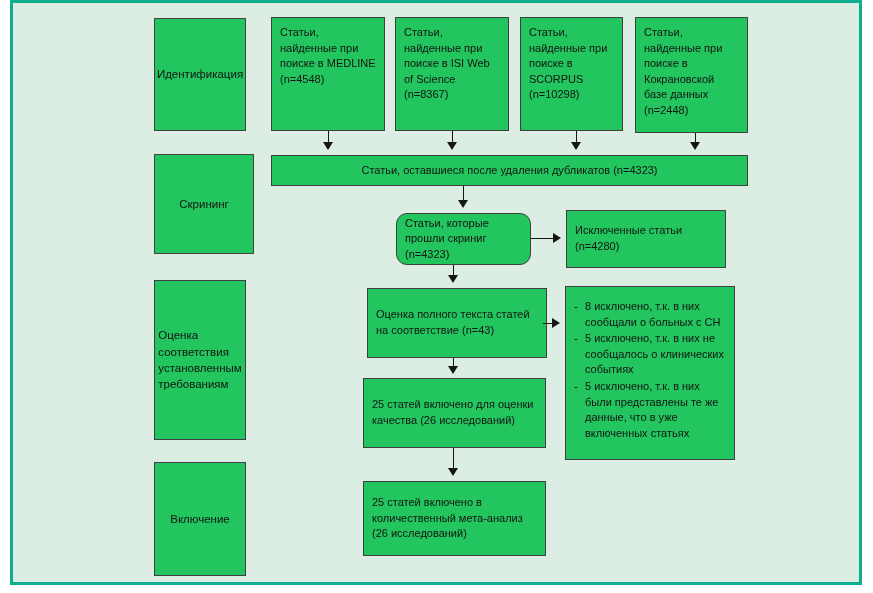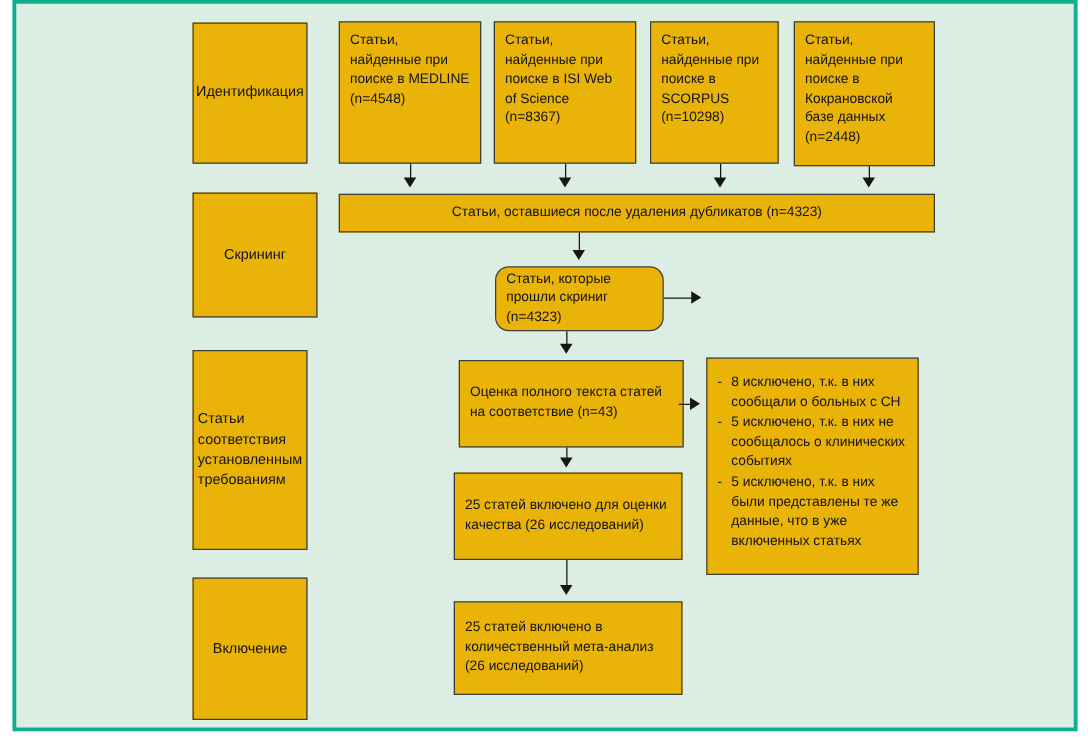--- a/index.html
+++ b/index.html
@@ -5,21 +5,21 @@
   html,body{margin:0;padding:0;}
   body{
     width:873px;height:593px;position:relative;background:#ffffff;
     font-family:"Liberation Sans","DejaVu Sans",sans-serif;color:#141414;
   }
   #panel{
     position:absolute;left:10px;top:0;width:846px;height:579px;
     border:3px solid #0fae8f;background:#dcede4;
   }
   .box{
-    position:absolute;background:#eab308;border:1.5px solid #3f3f3f;
+    position:absolute;background:#22c55e;border:1.5px solid #3f3f3f;
     font-size:11px;line-height:1.42;box-sizing:border-box;padding:7px 8px;
   }
   .stage{
     display:flex;align-items:center;justify-content:center;text-align:left;
     font-size:11.5px;padding:4px;
   }
   .center{display:flex;align-items:center;justify-content:center;text-align:center;}
   .vcenter{display:flex;align-items:center;text-align:left;}
   
   #stage-ident{left:141px;top:15px;width:92px;height:113px;}
@@ -71,21 +71,21 @@
 
 <div id="panel">
 
   <div class="box stage" id="stage-ident">
     <span>Идентификация</span>
   </div>
   <div class="box stage" id="stage-screen">
     <span>Скрининг</span>
   </div>
   <div class="box stage" id="stage-elig">
-    <span>Статьи соответствия установленным требованиям</span>
+    <span>Оценка соответствия установленным требованиям</span>
   </div>
   <div class="box stage" id="stage-incl">
     <span>Включение</span>
   </div>
 
   <div class="box" id="box-medline">
     <span>Статьи, найденные при поиске в MEDLINE (n=4548)</span>
   </div>
   <div class="box" id="box-isi">
     <span>Статьи, найденные при поиске в ISI Web of Science (n=8367)</span>
@@ -96,20 +96,23 @@
   <div class="box" id="box-cochrane">
     <span>Статьи, найденные при поиске в Кокрановской базе данных (n=2448)</span>
   </div>
 
   <div class="box center" id="box-dedup">
     <span>Статьи, оставшиеся после удаления дубликатов (n=4323)</span>
   </div>
 
   <div class="box vcenter" id="box-screened">
     <span>Статьи, которые прошли скриниг (n=4323)</span>
+  </div>
+  <div class="box vcenter" id="box-excluded">
+    <span>Исключенные статьи (n=4280)</span>
   </div>
 
   <div class="box vcenter" id="box-fulltext">
     <span>Оценка полного текста статей на соответствие (n=43)</span>
   </div>
   <div class="box" id="box-reasons">
     <div class="reason">
       <span class="marker">-</span>
       <span>8 исключено, т.к. в них сообщали о больных с СН</span>
     </div>

